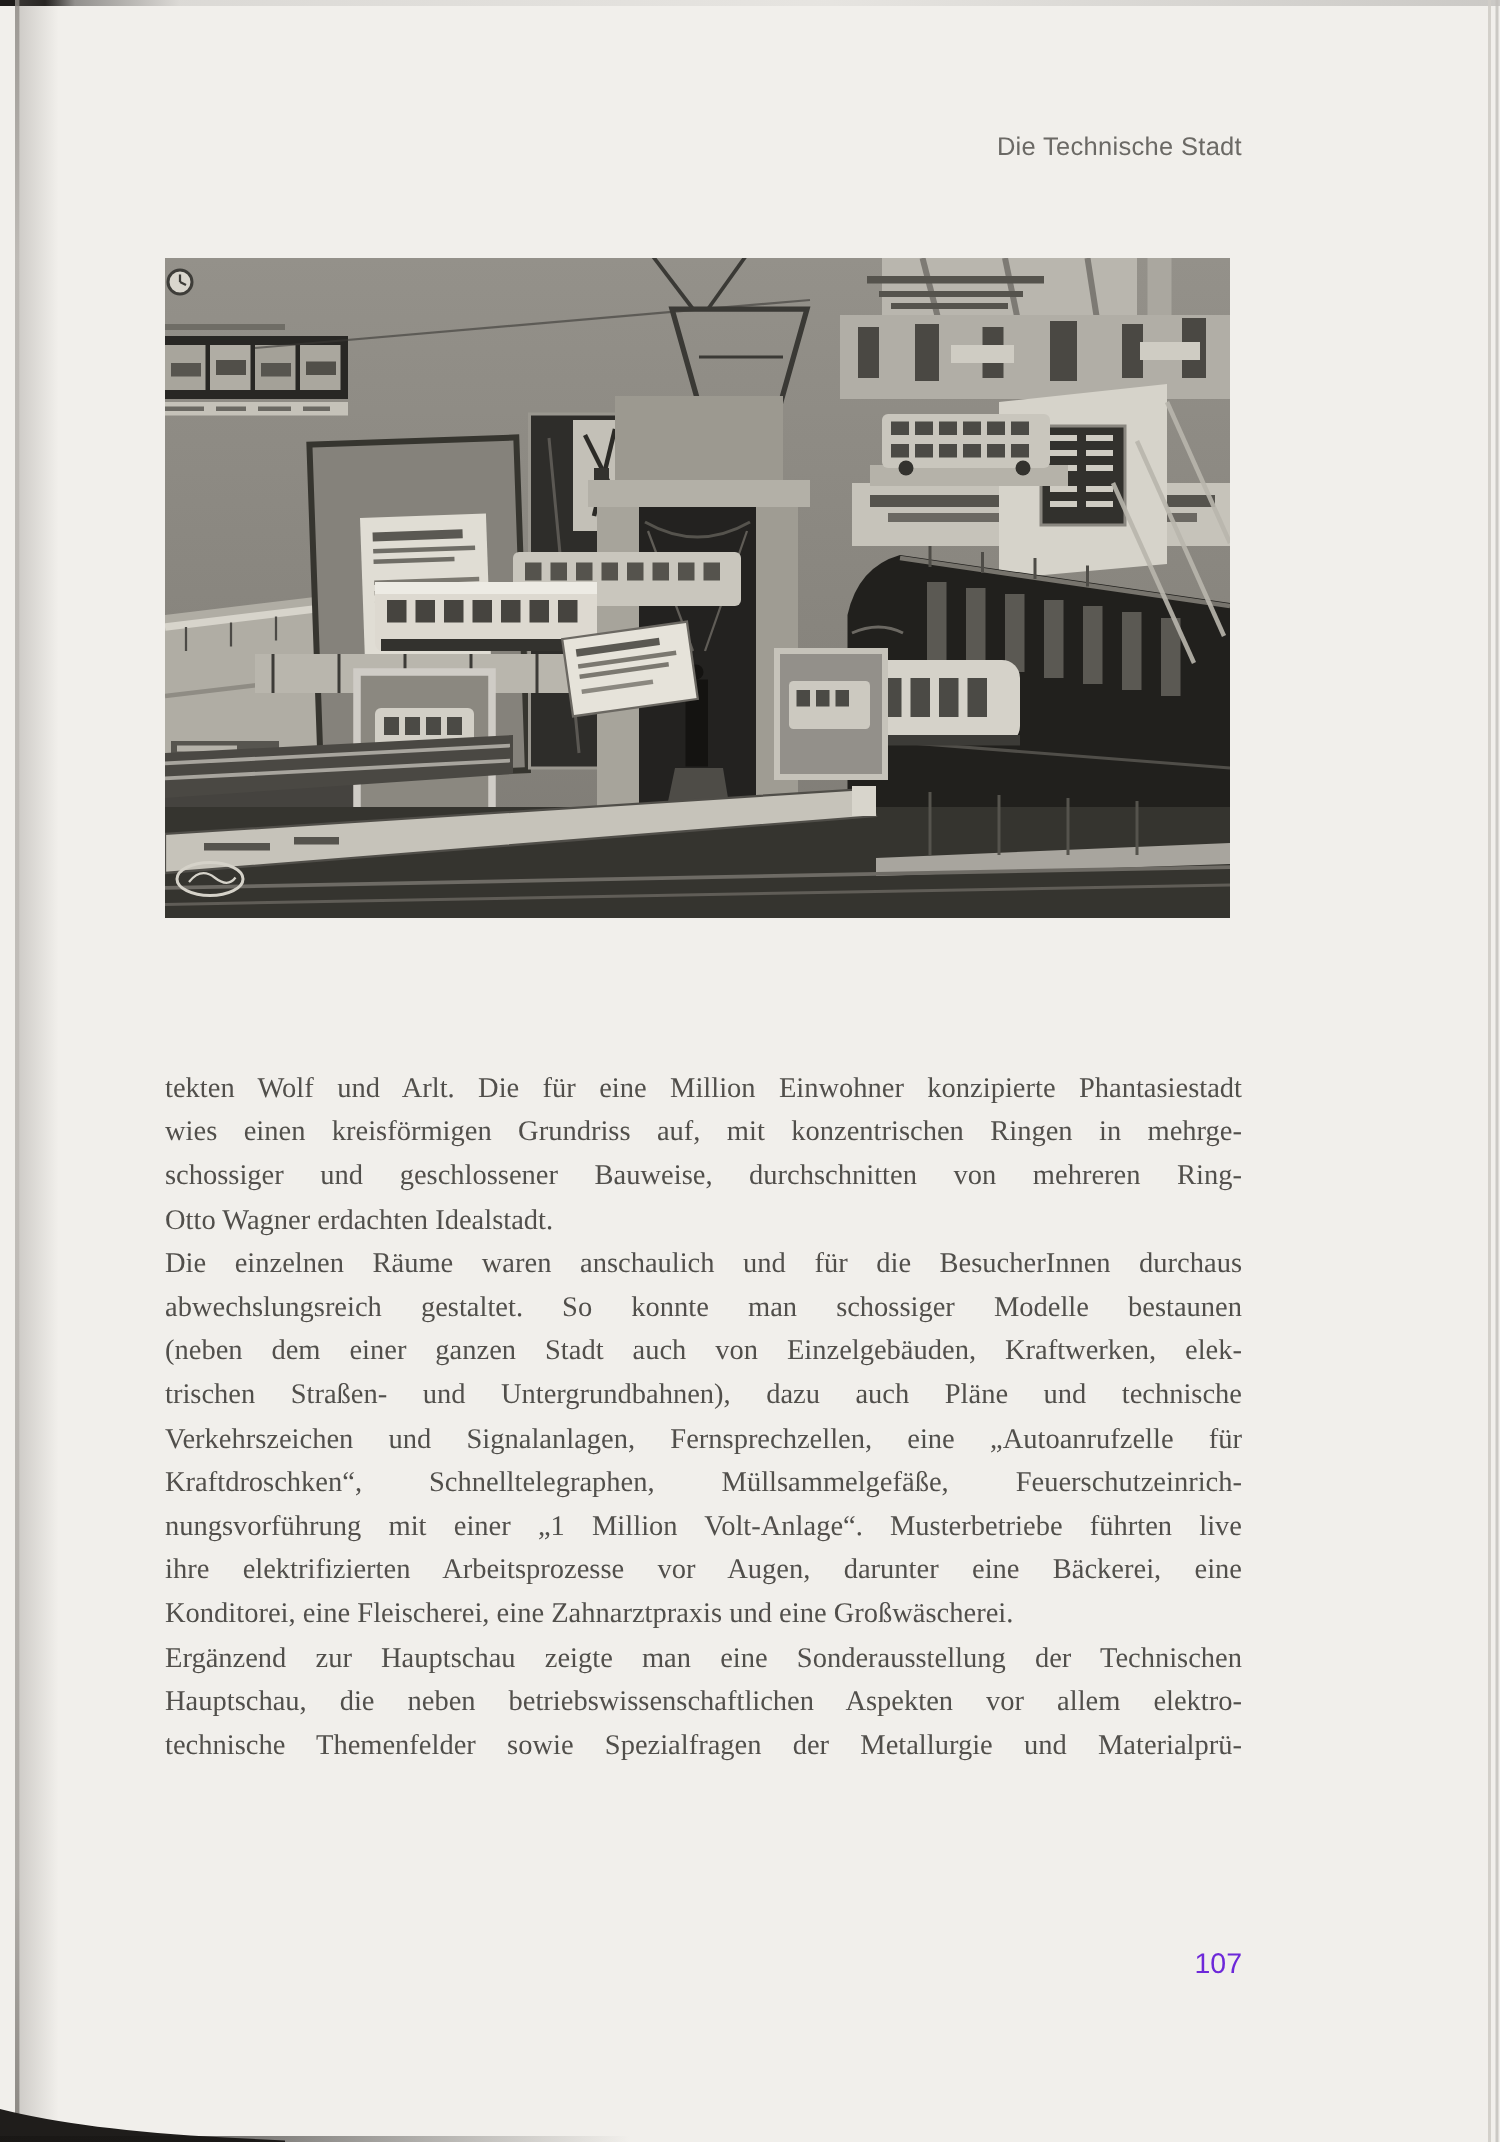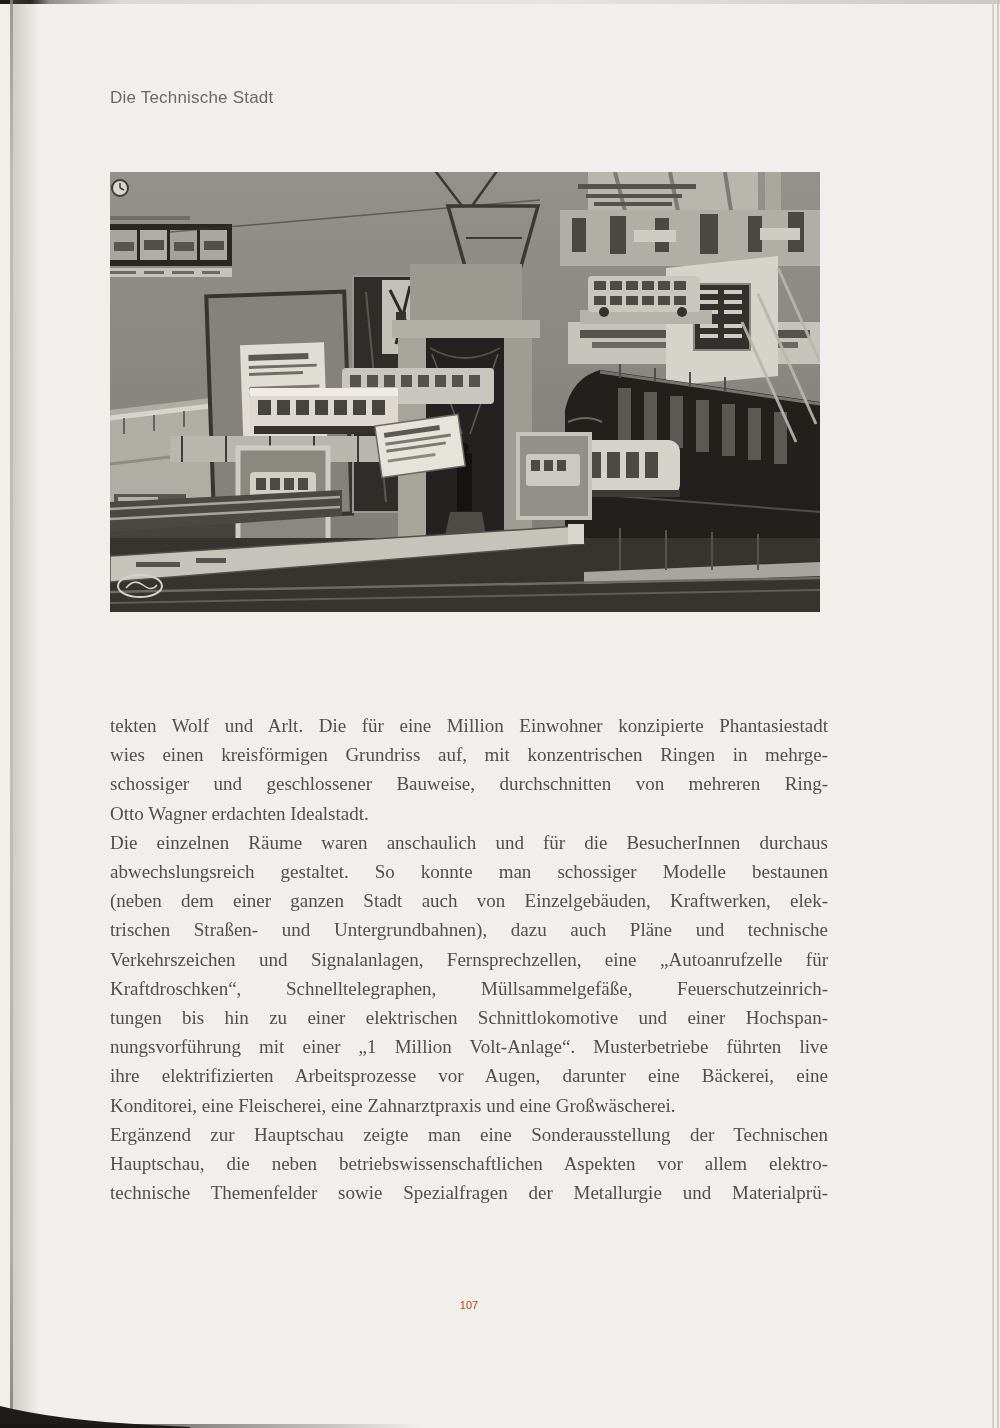--- a/index.html
+++ b/index.html
@@ -15,37 +15,37 @@
     background:linear-gradient(to bottom,#8d8984 0%,#b5b1ac 12%,#b9b5b0 55%,#a5a19c 88%,#77736e 100%);
     opacity:.85;}
   .gutter-shade{position:absolute;left:13px;top:0;width:26px;height:1428px;
     background:linear-gradient(to right,rgba(120,115,110,.28),rgba(120,115,110,0));}
   .edge-right{position:absolute;left:992px;top:0;width:2px;height:1428px;background:#cfccc7;opacity:.9;}
   .edge-right2{position:absolute;left:997px;top:0;width:2px;height:1428px;background:#c2bfba;opacity:.8;}
   .corner-bl{position:absolute;left:0;top:1404px;width:190px;height:24px;}
   .edge-bottom{position:absolute;left:0;top:1424px;width:420px;height:4px;
     background:linear-gradient(to right,rgba(25,23,21,.9),rgba(25,23,21,0));}
 
-  .running-header{position:absolute;left:110px;top:88px;width:718px;
+  .running-header{position:absolute;left:110px;top:88px;width:718px;text-align:right;
     font-size:17px;color:#6b6965;letter-spacing:.2px;}
 
   .photo{position:absolute;left:110px;top:172px;width:710px;height:440px;}
   .photo svg{display:block;width:100%;height:100%;}
 
   .caption{position:absolute;left:110px;top:629px;width:718px;
     font-size:16.5px;line-height:24px;color:#504e4a;}
   .caption b{font-weight:700;color:#454340;}
 
   .body-text{position:absolute;left:110px;top:711px;width:718px;
     font-size:19px;line-height:29.2px;color:#514f4b;font-family:Liberation Serif, serif;}
   .line{text-align:justify;text-align-last:justify;white-space:normal;}
   .line.end{text-align:center;text-align-last:left;}
 
-  .page-number{position:absolute;left:110px;top:1299px;width:718px;text-align:center;
-    font-size:11px;color:#c2410c;}
+  .page-number{position:absolute;left:110px;top:1299px;width:718px;text-align:right;
+    font-size:19px;color:#6d28d9;}
 </style>
 </head>
 <body>
 
 <div class="page">
 
   <div class="running-header">Die Technische Stadt</div>
 
   <div class="photo">
     <svg viewBox="0 0 710 440" preserveAspectRatio="none">
@@ -363,21 +363,20 @@
     <div class="line">tekten Wolf und Arlt. Die für eine Million Einwohner konzipierte Phantasiestadt</div>
     <div class="line">wies einen kreisförmigen Grundriss auf, mit konzentrischen Ringen in mehrge-</div>
     <div class="line">schossiger und geschlossener Bauweise, durchschnitten von mehreren Ring-</div>
     <div class="line end">Otto Wagner erdachten Idealstadt.</div>
     <div class="line">Die einzelnen Räume waren anschaulich und für die BesucherInnen durchaus</div>
     <div class="line">abwechslungsreich gestaltet. So konnte man schossiger Modelle bestaunen</div>
     <div class="line">(neben dem einer ganzen Stadt auch von Einzelgebäuden, Kraftwerken, elek-</div>
     <div class="line">trischen Straßen- und Untergrundbahnen), dazu auch Pläne und technische</div>
     <div class="line">Verkehrszeichen und Signalanlagen, Fernsprechzellen, eine „Autoanrufzelle für</div>
     <div class="line">Kraftdroschken“, Schnelltelegraphen, Müllsammelgefäße, Feuerschutzeinrich-</div>
-    <div class="line">tungen bis hin zu einer elektrischen Schnittlokomotive und einer Hochspan-</div>
     <div class="line">nungsvorführung mit einer „1 Million Volt-Anlage“. Musterbetriebe führten live</div>
     <div class="line">ihre elektrifizierten Arbeitsprozesse vor Augen, darunter eine Bäckerei, eine</div>
     <div class="line end">Konditorei, eine Fleischerei, eine Zahnarztpraxis und eine Großwäscherei.</div>
     <div class="line">Ergänzend zur Hauptschau zeigte man eine Sonderausstellung der Technischen</div>
     <div class="line">Hauptschau, die neben betriebswissenschaftlichen Aspekten vor allem elektro-</div>
     <div class="line">technische Themenfelder sowie Spezialfragen der Metallurgie und Materialprü-</div>
   </div>
 
   <div class="page-number">107</div>
 

